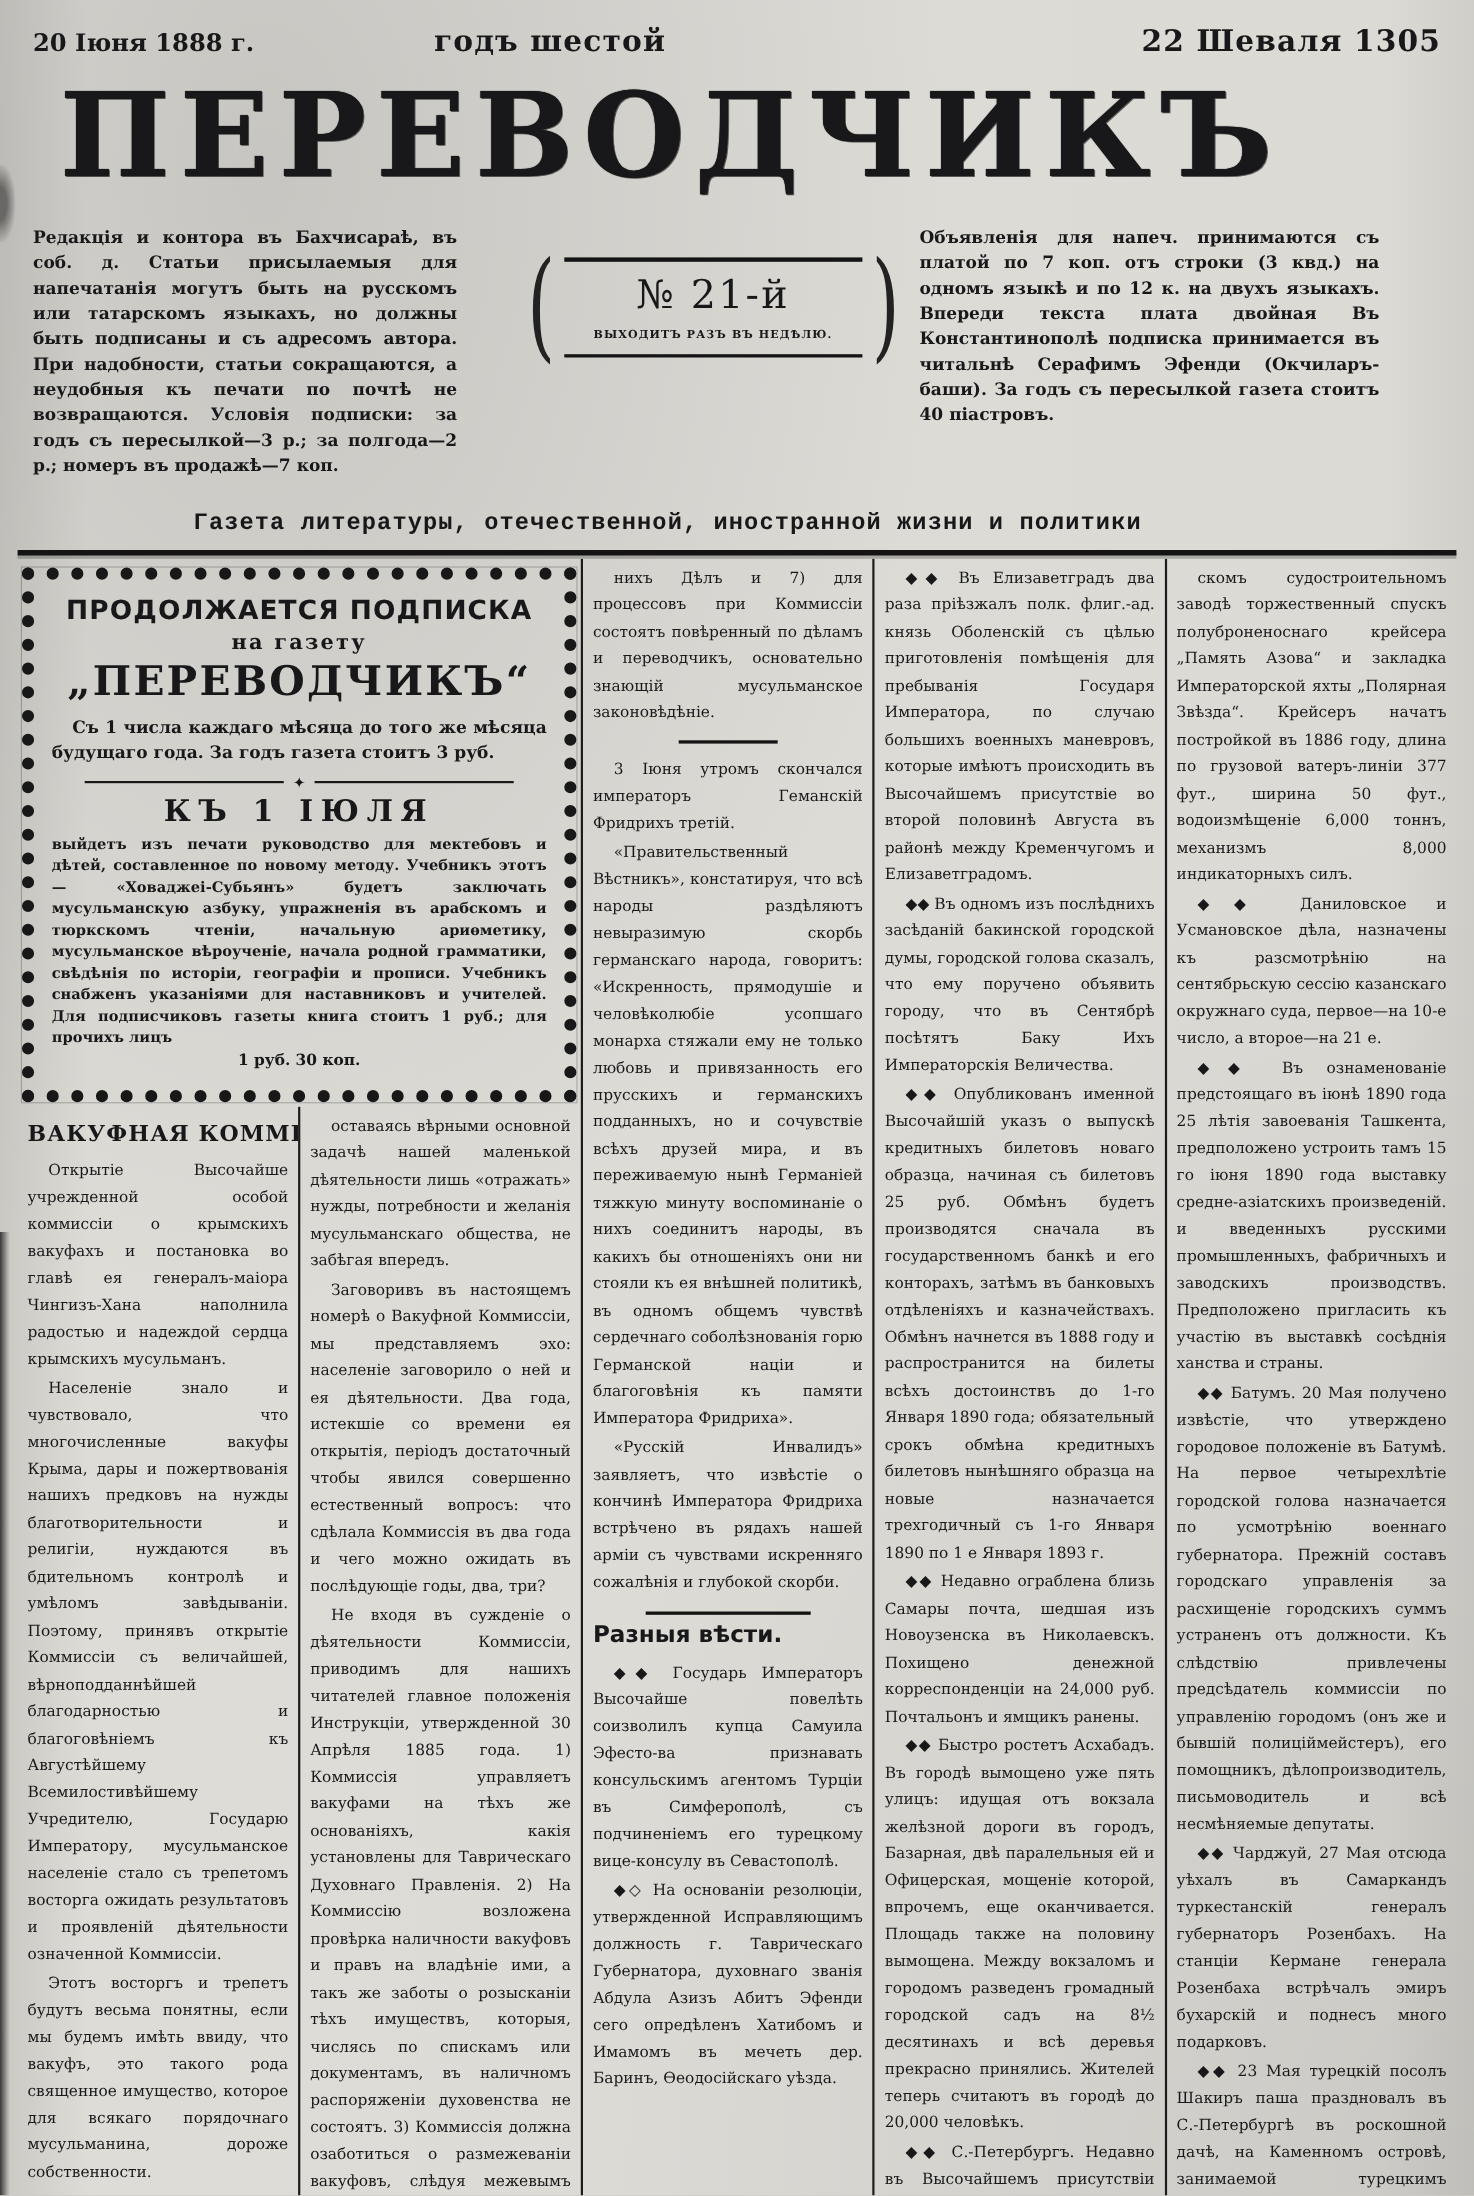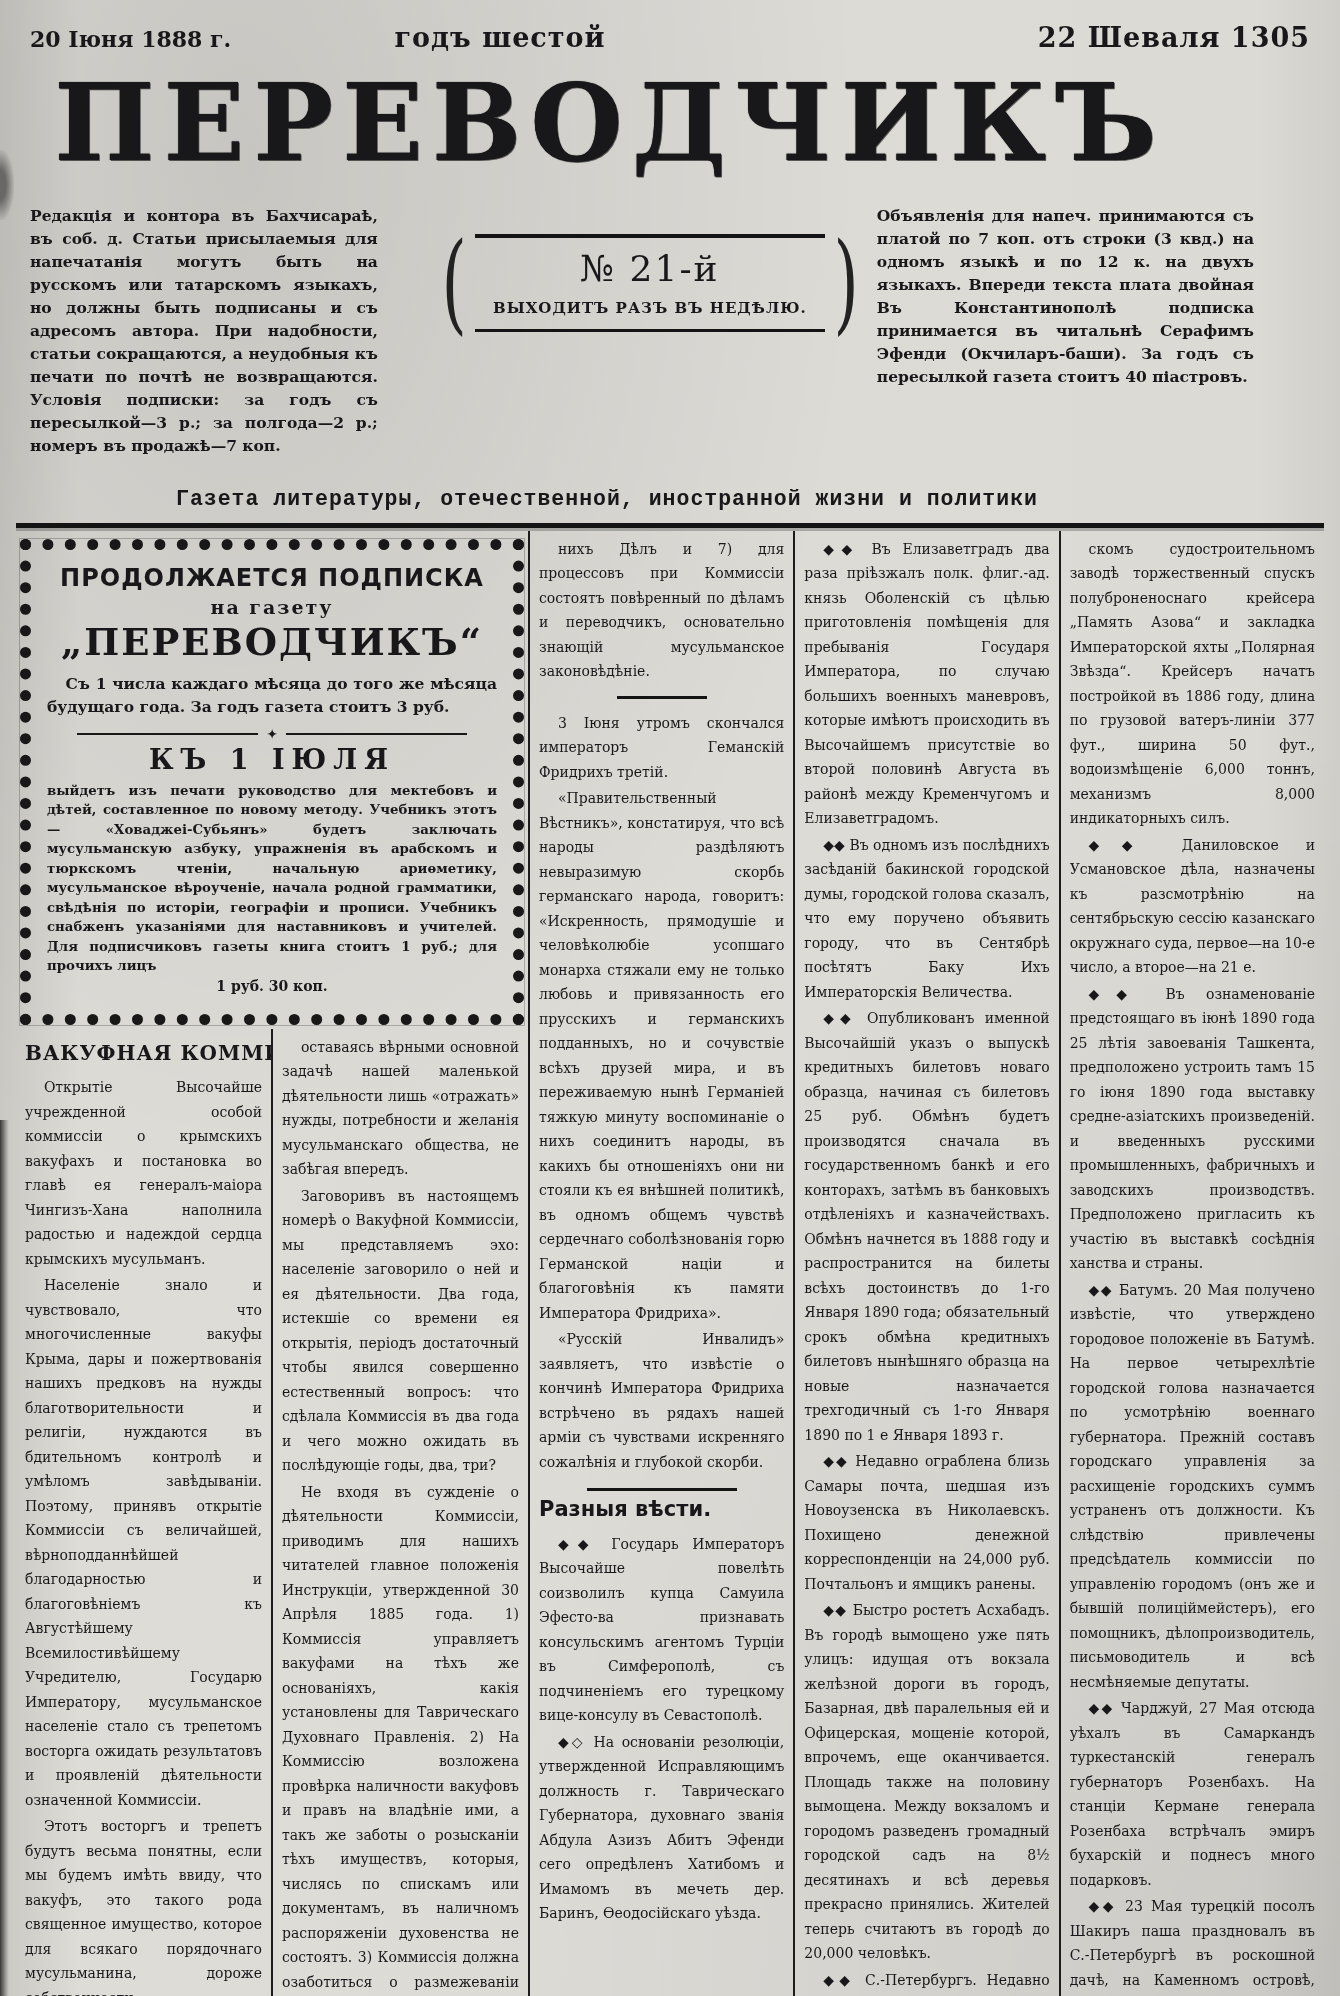--- a/index.html
+++ b/index.html
@@ -37,21 +37,21 @@
 
   
   .inforow{display:flex;margin-top:14px;align-items:flex-start;}
   .info-block{font-size:15.5px;line-height:23px;font-weight:bold;text-align:justify;}
   .info-left{width:415px;padding-left:14px;}
   .info-right{width:450px;margin-left:auto;margin-right:70px;}
   .issue-wrap{display:flex;align-items:center;margin:30px 10px 0 55px;}
   .brace{font-size:108px;font-weight:normal;line-height:90px;color:#222;transform:scaleX(.6);}
   .issue-inner{border-top:4px solid #141414;border-bottom:3px solid #141414;padding:10px 18px 12px 18px;text-align:center;min-width:235px;}
   .issue-no{font-size:36px;font-weight:normal;letter-spacing:2px;}
-  .issue-freq{font-size:15px;font-weight:bold;letter-spacing:1px;margin-top:10px;white-space:nowrap;}
+  .issue-freq{font-size:10px;font-weight:bold;letter-spacing:1px;margin-top:10px;white-space:nowrap;}
 
   
   .subtitle{margin:30px 0 0 160px;font-size:21.5px;font-weight:bold;letter-spacing:1px;
     font-family:Liberation Mono, monospace;}
   .heavy-rule{height:5px;background:#141414;margin:12px 0 0 0;box-shadow:0 3px 0 rgba(20,20,20,.25);}
 
   
   .bodygrid{display:flex;margin-top:3px;height:1490px;overflow:hidden;}
   .colgroup{width:512px;flex:none;display:flex;flex-direction:column;border-right:2px solid #1c1c1c;}
   .col{flex:1;padding:6px 9px 0 9px;overflow:hidden;font-size:14px;line-height:24.5px;}

